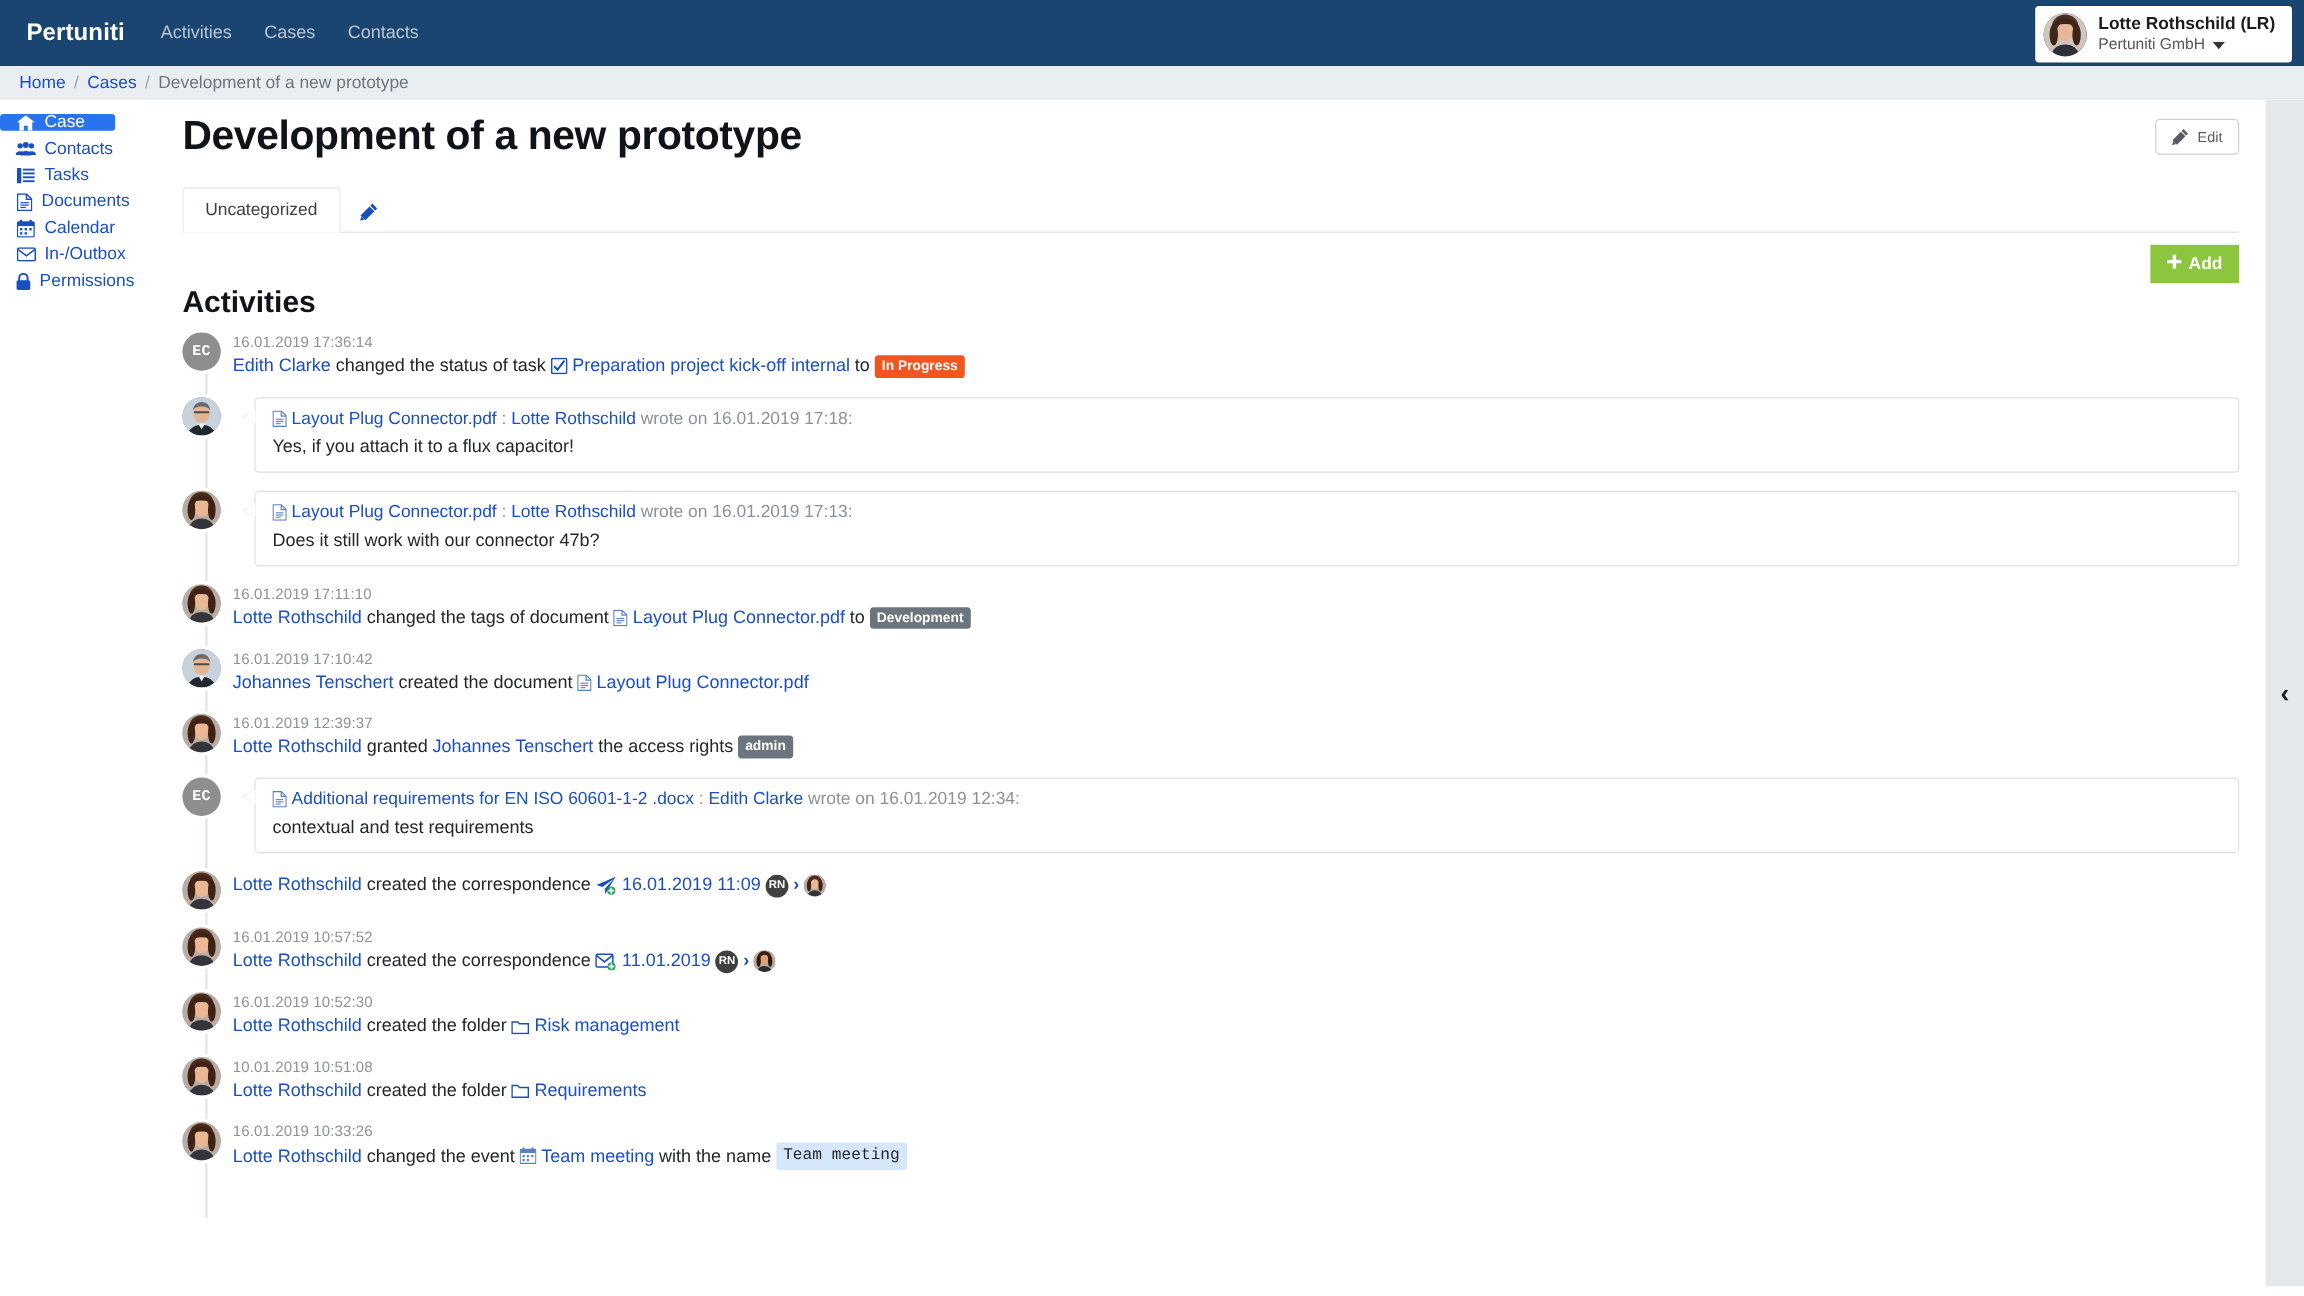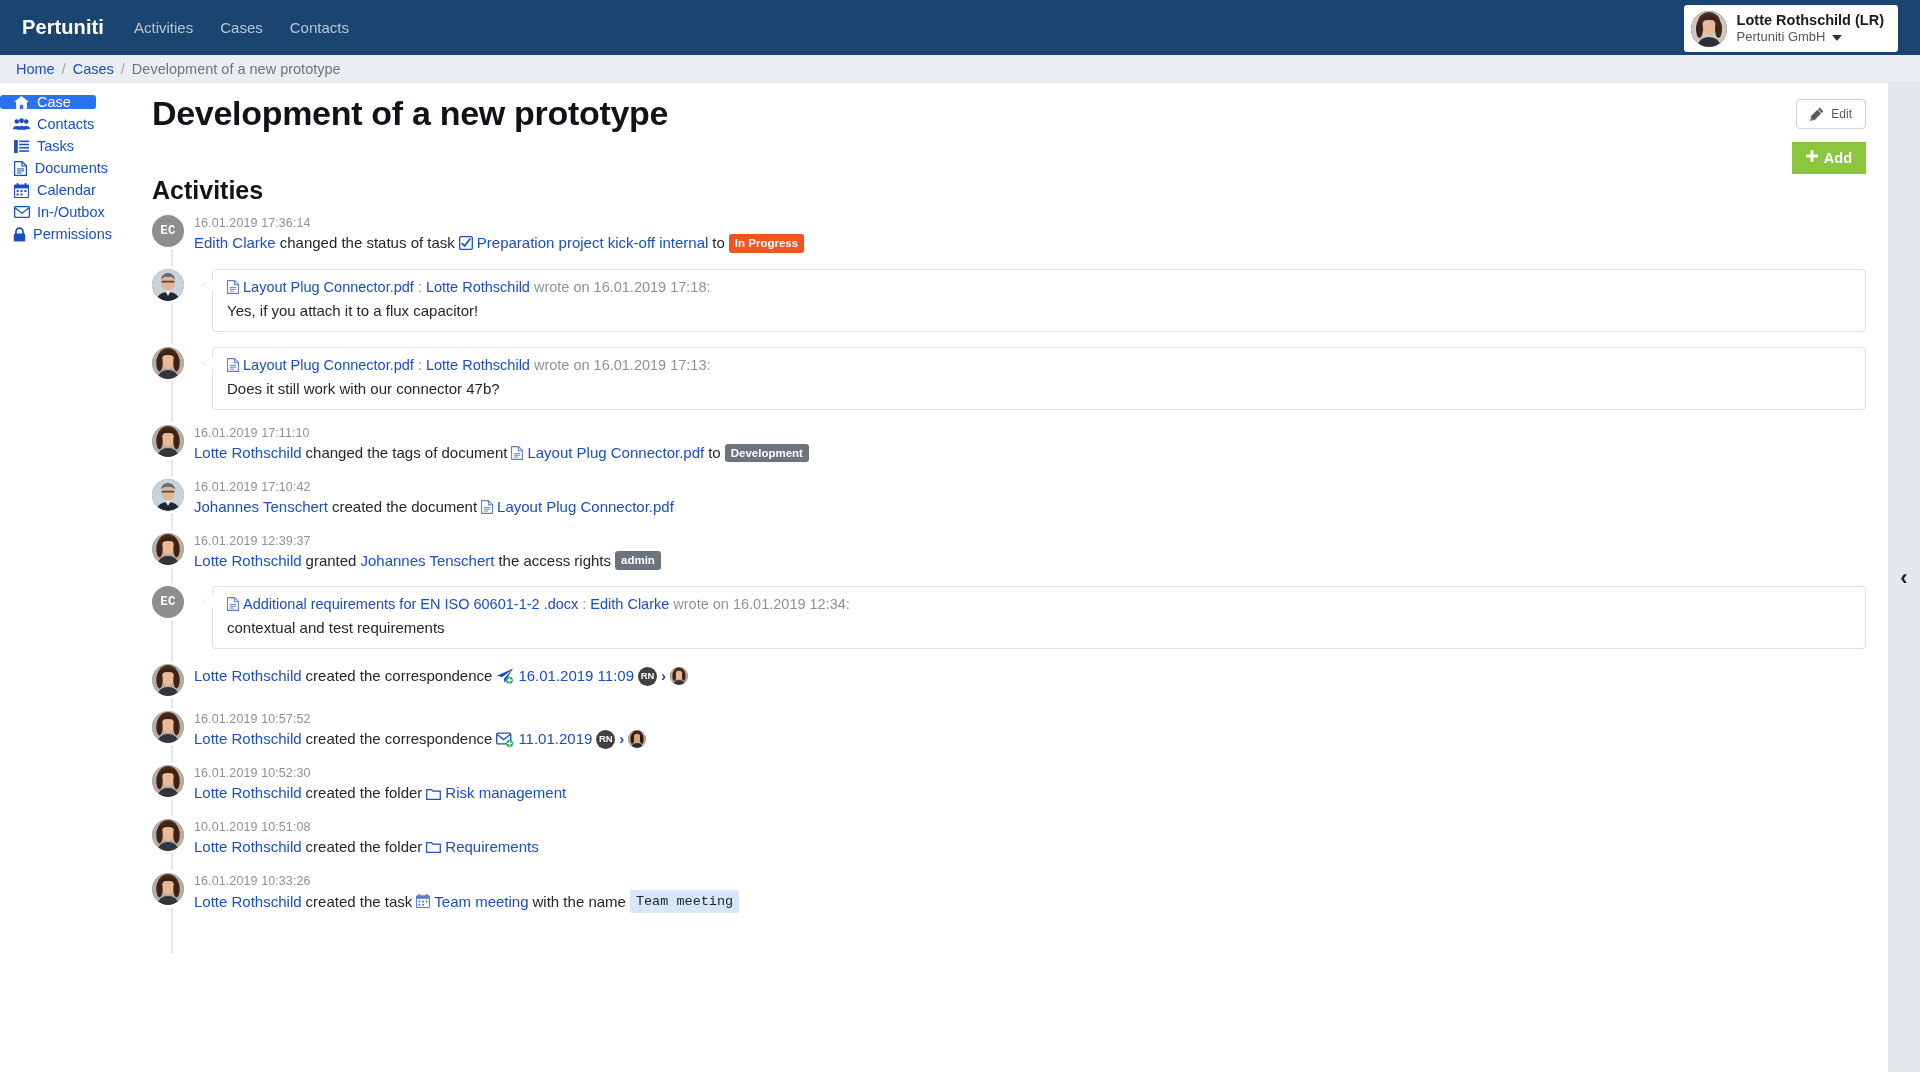--- a/index.html
+++ b/index.html
@@ -31,21 +31,21 @@
   .navlink {
     color: #b9c6d4;
     font-size: 15px;
     margin-right: 27px;
     cursor: pointer;
     white-space: nowrap;
   }
 
   .userbox {
     position: absolute;
-    right: 22px;
+    right: 10px;
     top: 5px;
     height: 47px;
     background: #ffffff;
     border-radius: 3px;
     display: flex;
     align-items: center;
     padding: 0 14px 0 7px;
     gap: 10px;
     box-shadow: 0 0 0 1px rgba(0,0,0,.08);
   }
@@ -512,20 +512,34 @@
             <svg class="ico" width="14" height="14" viewBox="0 0 14 14" fill="#555c63">
               <path d="M9.6 0.6 l3.8 3.8 l-1.6 1.6 l-3.8 -3.8z"></path>
               <path d="M7.4 2.8 l3.8 3.8 l-7 7 l-3.8 -3.8z"></path>
               <path d="M0 14 l1.1 -3.4 l2.3 2.3z"></path>
             </svg>
           </span>
           <span>Edit</span>
         </button>
       </div>
 
+      <div class="tabs-wrap">
+        <div class="tab">
+          <span>Uncategorized</span>
+        </div>
+        <div class="tab-edit">
+          <span>
+            <svg class="ico" width="15" height="15" viewBox="0 0 14 14" fill="#1a4fc4">
+              <path d="M9.6 0.6 l3.8 3.8 l-1.6 1.6 l-3.8 -3.8z"></path>
+              <path d="M7.4 2.8 l3.8 3.8 l-7 7 l-3.8 -3.8z"></path>
+              <path d="M0 14 l1.1 -3.4 l2.3 2.3z"></path>
+            </svg>
+          </span>
+        </div>
+      </div>
 
       <div class="addbar">
         <button class="add-btn">
           <span>
             <svg class="ico" width="12" height="12" viewBox="0 0 12 12" fill="#ffffff">
               <rect x="4.6" y="0" width="2.8" height="12"></rect>
                 <rect x="0" y="4.6" width="12" height="2.8"></rect>
             </svg>
           </span>
           <span>Add</span>
@@ -981,21 +995,21 @@
                 <ellipse cx="24.5" cy="16" rx="3.2" ry="8.5" fill="#3e2216"></ellipse>
                 <path d="M6 12 q1.6 -8 10 -8 q8.4 0 10 8 q-2.2 -4 -10 -4 q-7.8 0 -10 4z" fill="#3e2216"></path>
                 <path d="M5 32 q2 -9 11 -9 q9 0 11 9z" fill="#34343d"></path>
               </g>
             </svg>
           </div>
           <div class="entry-body">
             <div class="ts">16.01.2019 10:33:26</div>
             <div class="line">
               <span class="lnk">Lotte Rothschild</span>
-              <span>created the task</span>
+              <span>changed the event</span>
               <span class="i">
                 <svg class="ico" width="14" height="14" viewBox="0 0 15 15" fill="#5b7fc7">
                   <rect x="0.5" y="2" width="14" height="12.5" rx="1" fill="none" stroke="#5b7fc7" stroke-width="1.1"></rect>
                   <rect x="0.5" y="2" width="14" height="3.2"></rect>
                   <rect x="2.6" y="0" width="1.8" height="3.2" rx=".6"></rect>
                     <rect x="10.6" y="0" width="1.8" height="3.2" rx=".6"></rect>
                   <rect x="2.6" y="7" width="2" height="2"></rect>
                     <rect x="6.5" y="7" width="2" height="2"></rect>
                     <rect x="10.4" y="7" width="2" height="2"></rect>
                   <rect x="2.6" y="10.5" width="2" height="2"></rect>

